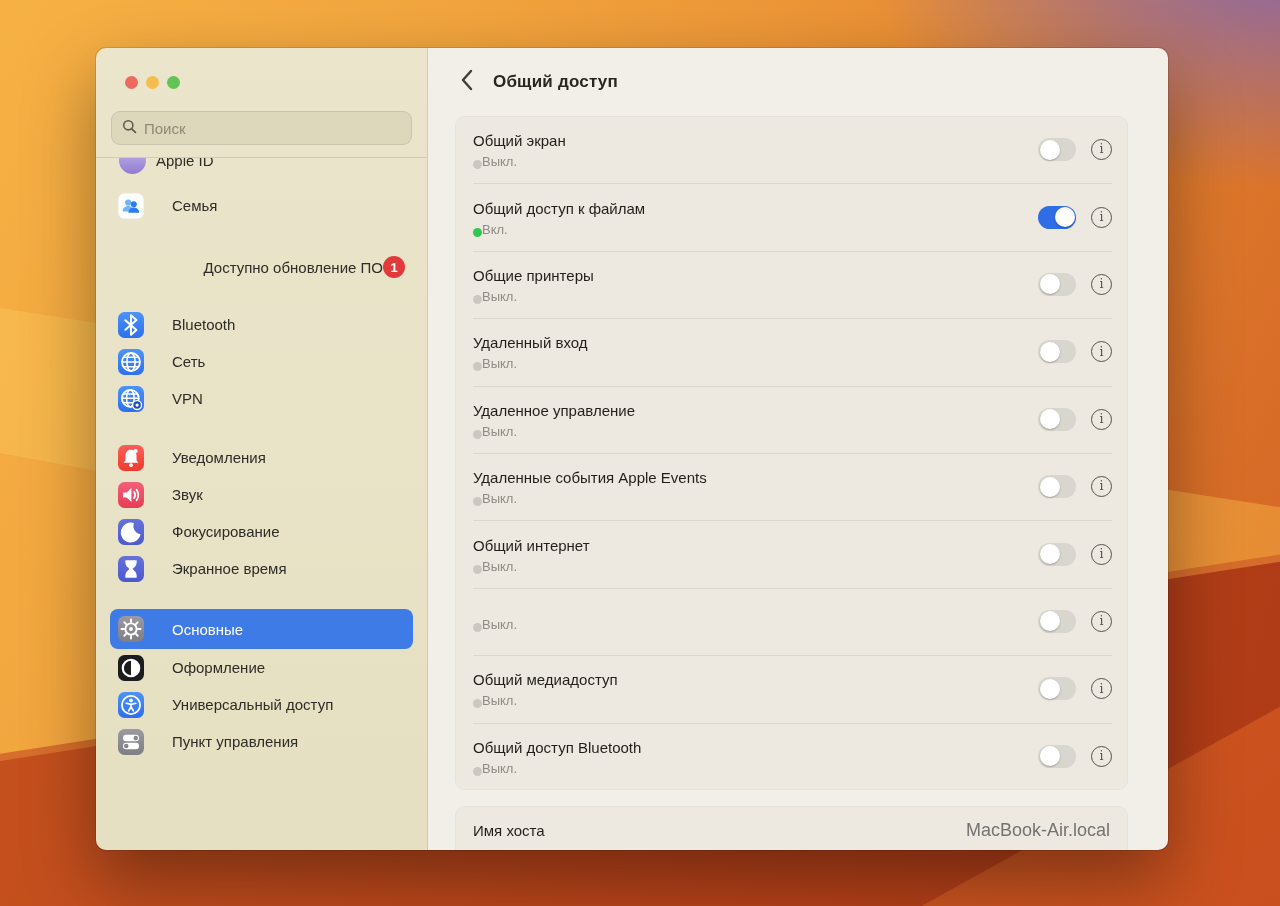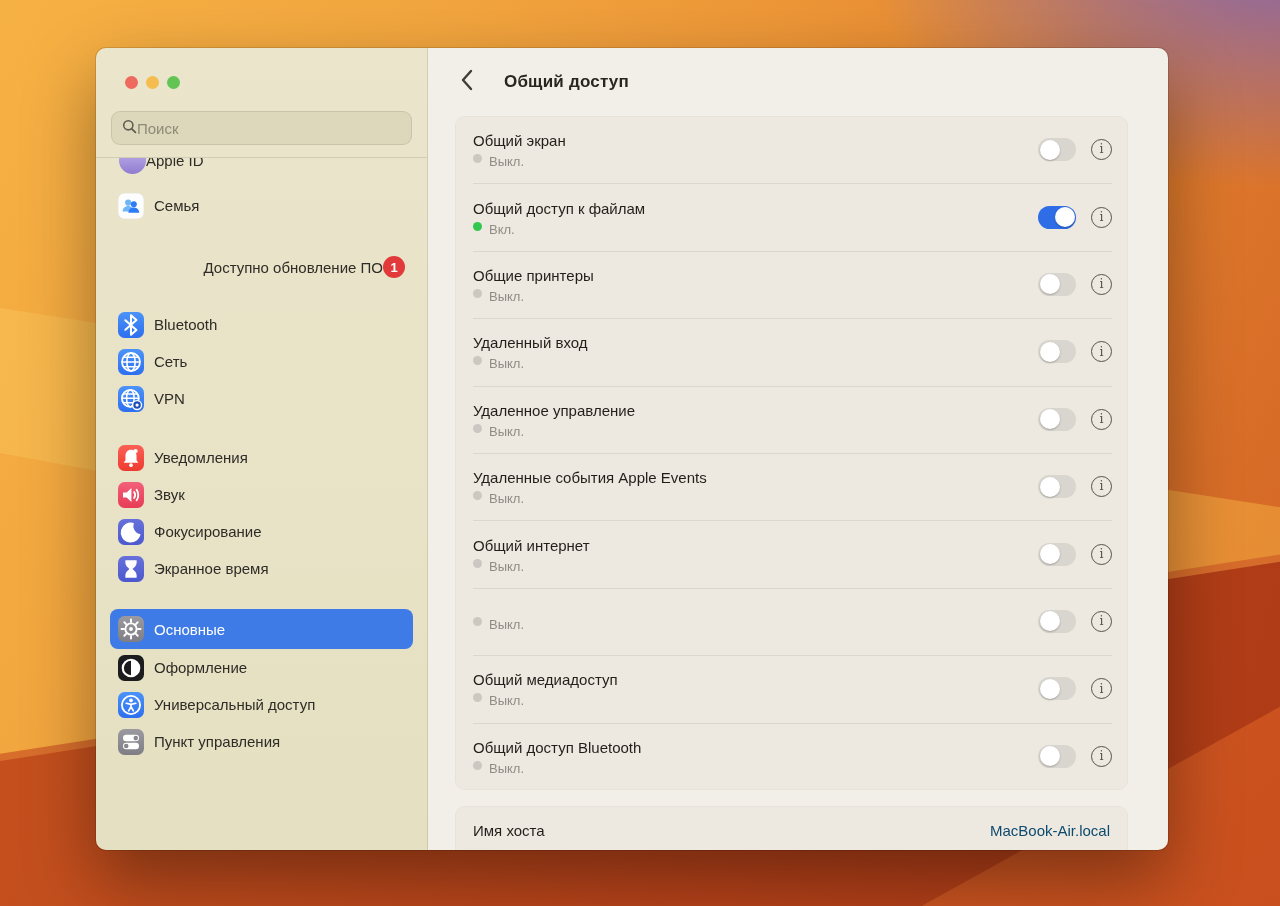--- a/index.html
+++ b/index.html
@@ -40,34 +40,34 @@
     border-right:1px solid rgba(0,0,0,.10);
     padding:0 14px;
   }
   .traffic { display:flex; gap:8px; padding:28px 6px 22px 15px; }
   .tl-dot { width:13px; height:13px; border-radius:50%; }
   .tl-red   { background:#EE6A5F; }
   .tl-yellow{ background:#F5BD4F; }
   .tl-green { background:#61C454; }
 
   .search-box {
-    height:34px; border-radius:9px; display:flex; align-items:center; 
+    height:34px; border-radius:9px; display:flex; align-items:center; gap:7px;
     background:rgba(120,110,70,.11); border:1px solid rgba(0,0,0,.09);
     padding:0 10px; margin:0 1px;
   }
   .search-box .ph { color:#8e8a77; font-size:15px; }
   .sb-divider { height:1px; background:rgba(0,0,0,.10); margin:12px -14px 0 -14px; }
 
   .clip-row { height:23px; overflow:hidden; margin:0 1px; }
-  .clip-row .inner { display:flex; align-items:center; height:36px; margin-top:-16px; padding:0 8px; }
+  .clip-row .inner { display:flex; align-items:center; gap:10px; height:36px; margin-top:-16px; padding:0 8px; }
   .avatar { width:27px; height:27px; border-radius:50%;
     background:linear-gradient(180deg,#C6B6EE,#8F7BD0); flex:none; }
 
   .side-item {
-    display:flex; align-items:center; gap:10px; height:37px;
+    display:flex; align-items:center; gap:28px; height:37px;
     padding:0 8px; border-radius:8px; color:#2e2c27; font-size:15px;
   }
   .side-item.selected { background:#3E7BE6; color:#fff; height:40px; }
   .side-group { margin-top:22px; }
   .side-group + .side-group { margin-top:22px; }
 
   .update-row { display:flex; align-items:center; justify-content:flex-end;
     padding:0 8px; margin-top:26px; height:34px; }
   .update-row .lbl { font-size:15px; color:#2e2c27; }
   .badge { min-width:22px; height:22px; border-radius:11px; background:#E23A3A;
@@ -80,53 +80,53 @@
   .ic-white { background:#FDFDFD; box-shadow:inset 0 0 0 .5px rgba(0,0,0,.08); }
   .ic-blue  { background:linear-gradient(180deg,#4C93F8,#2D6FEF); }
   .ic-red   { background:linear-gradient(180deg,#FC5F55,#EE3B30); }
   .ic-pink  { background:linear-gradient(180deg,#F2607A,#E73C55); }
   .ic-indigo{ background:linear-gradient(180deg,#6671DA,#4C59CE); }
   .ic-gray  { background:linear-gradient(180deg,#9A9AA0,#7E7E84); }
   .ic-black { background:#1C1C1E; }
 
   
   .content { flex:1; background:#F2EFE8; display:flex; flex-direction:column; }
-  .content-header { height:68px; flex:none; display:flex; align-items:center; gap:26px; padding:0 26px; }
+  .content-header { height:68px; flex:none; display:flex; align-items:center; gap:15px; padding:0 26px; }
   .back-btn { width:24px; height:28px; display:flex; align-items:center; justify-content:center; }
   .page-title { font-size:17px; font-weight:bold; color:#29261f; letter-spacing:.2px; }
 
   .rows-card { margin:0 40px 0 27px; background:#EDE9E1; border-radius:10px;
     box-shadow:inset 0 0 0 .5px rgba(0,0,0,.05); overflow:hidden; flex:none; }
   .svc-row { height:67.4px; display:flex; align-items:center; padding:0 16px 0 18px; position:relative; }
   .svc-row + .svc-row::before { content:""; position:absolute; left:18px; right:16px; top:0;
     height:1px; background:rgba(0,0,0,.075); }
   .svc-text { flex:1; padding-top:2px; }
   .svc-label { font-size:15px; color:#221f1a; }
-  .svc-status { display:flex; align-items:flex-start; gap:7px; margin-top:5px; }
+  .svc-status { display:flex; align-items:flex-end; margin-top:5px; }
   .dot { width:9px; height:9px; border-radius:50%; background:#CBC8C1; }
   .dot.on { background:#32C74F; }
   .svc-status .st { font-size:13px; color:#8F8C85; }
 
   .toggle { width:38px; height:23px; border-radius:12px; background:#D9D6CF;
     position:relative; flex:none; }
   .toggle .knob { position:absolute; top:1.5px; left:1.5px; width:20px; height:20px;
     border-radius:50%; background:#fff; box-shadow:0 1px 2px rgba(0,0,0,.25); }
   .toggle.on { background:#2E6DE5; }
   .toggle.on .knob { left:auto; right:1.5px; }
 
   .info-btn { width:21px; height:21px; border-radius:50%; border:1.5px solid #55524B;
     margin-left:15px; flex:none; display:flex; align-items:center; justify-content:center;
     color:#55524B; font-family:"DejaVu Serif", serif; font-size:12.5px; line-height:1; }
 
   .host-card { margin:16px 40px 0 27px; background:#EDE9E1; border-radius:10px;
     box-shadow:inset 0 0 0 .5px rgba(0,0,0,.05); flex:none; height:72px; }
   .host-row { height:49px; display:flex; align-items:center; justify-content:space-between;
     padding:0 18px; }
   .host-label { font-size:15px; color:#221f1a; }
-  .host-value { font-size:15px; color:#0c4a6e; }
+  .host-value { font-size:18px; color:#737373; }
 </style>
 </head>
 <body>
 
 <div class="wp">
   <div class="wp-band-bright"></div>
   <div class="wp-dark-line"></div>
   <div class="wp-dark-wedge"></div>
   <div class="wp-corner"></div>
 </div>

